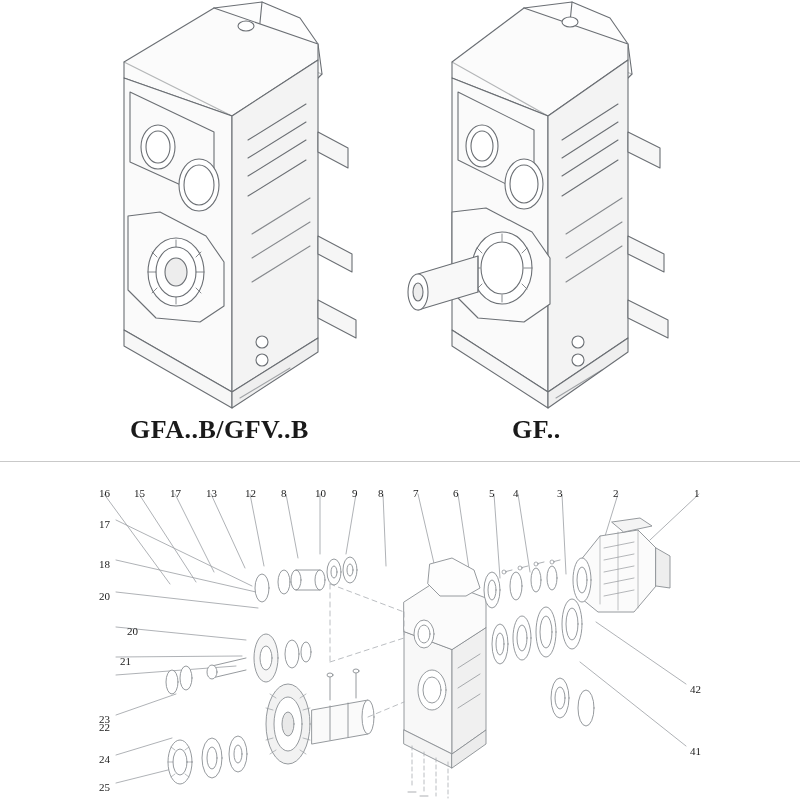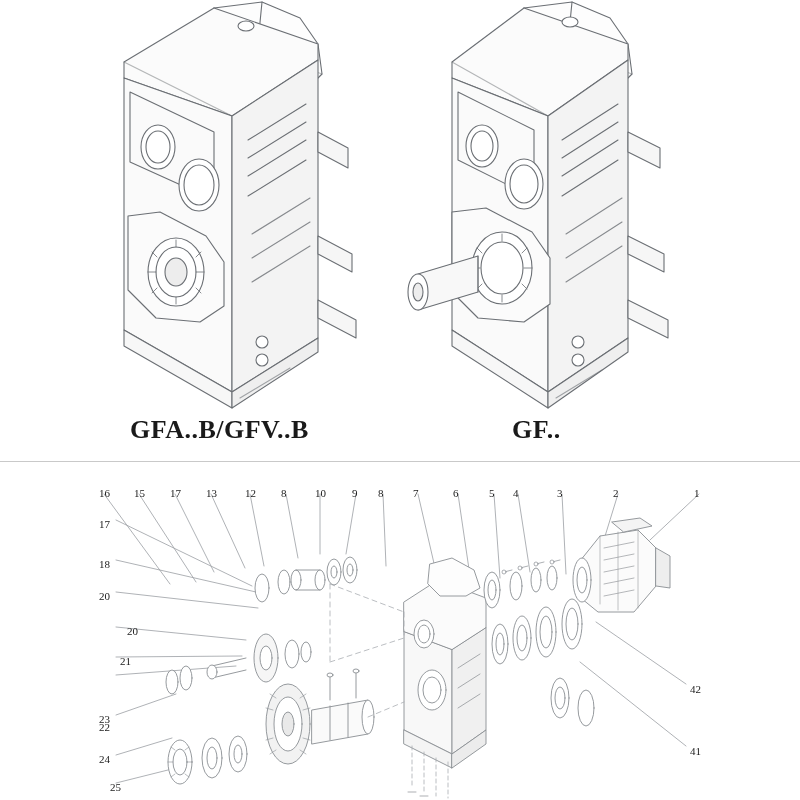--- a/index.html
+++ b/index.html
@@ -394,18 +394,18 @@
       <div class="num" style="left: 613px; top: 487px;">2</div>
       <div class="num" style="left: 694px; top: 487px;">1</div>
       <div class="num" style="left: 99px; top: 518px;">17</div>
       <div class="num" style="left: 99px; top: 558px;">18</div>
       <div class="num" style="left: 99px; top: 590px;">20</div>
       <div class="num" style="left: 99px; top: 625px; margin-left: 28px;">20</div>
       <div class="num" style="left: 99px; top: 655px; margin-left: 21px;">21</div>
       <div class="num" style="left: 99px; top: 673px; margin-top: 48px;">22</div>
       <div class="num" style="left: 99px; top: 713px;">23</div>
       <div class="num" style="left: 99px; top: 753px;">24</div>
-      <div class="num" style="left: 110px; top: 781px;">25</div>
+      <div class="num" style="left: 99px; top: 781px;">25</div>
       <div class="num" style="left: 690px; top: 683px;">42</div>
       <div class="num" style="left: 690px; top: 745px;">41</div>
     </div>
 
 </div>
 
 </body></html>

